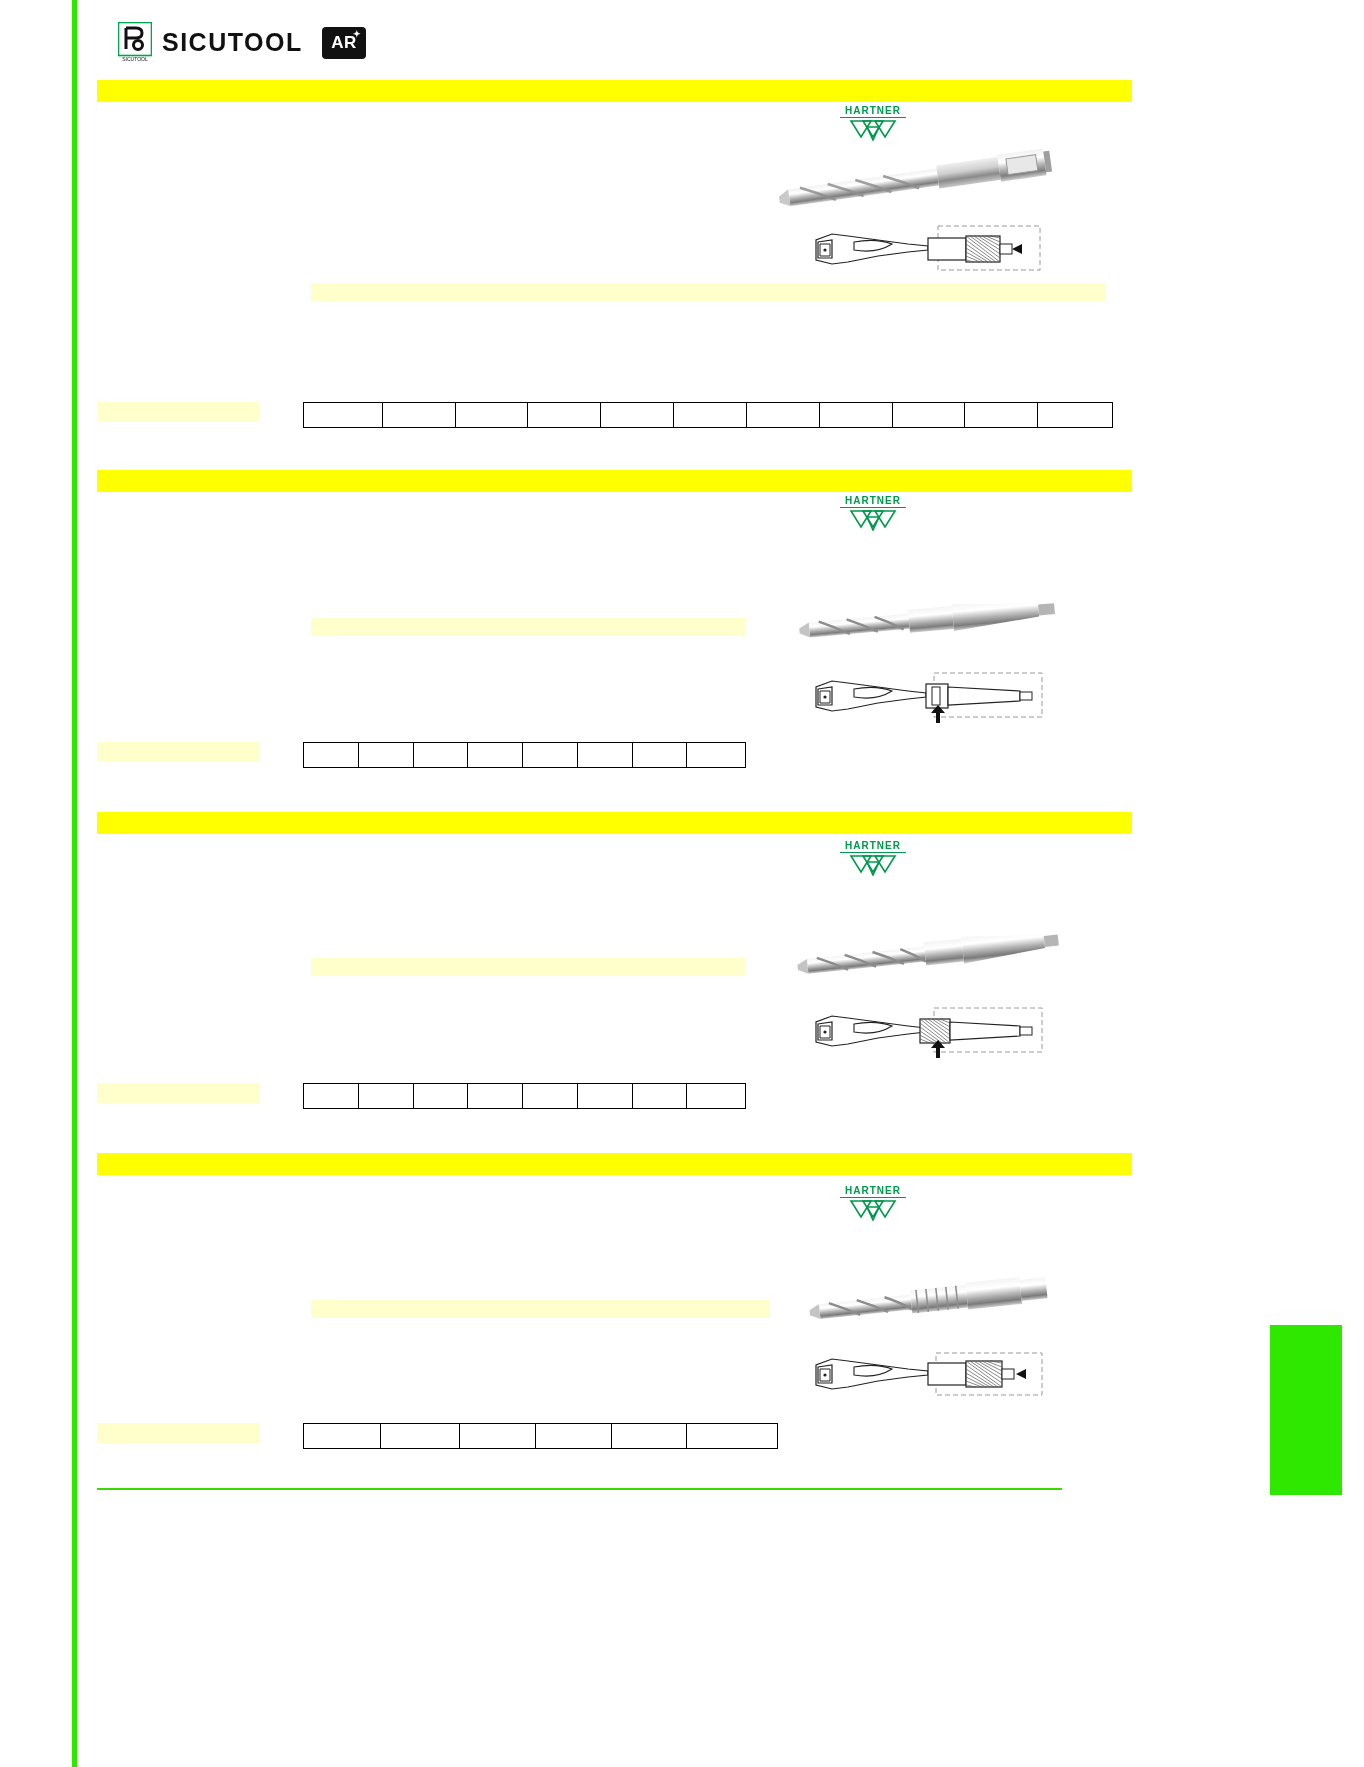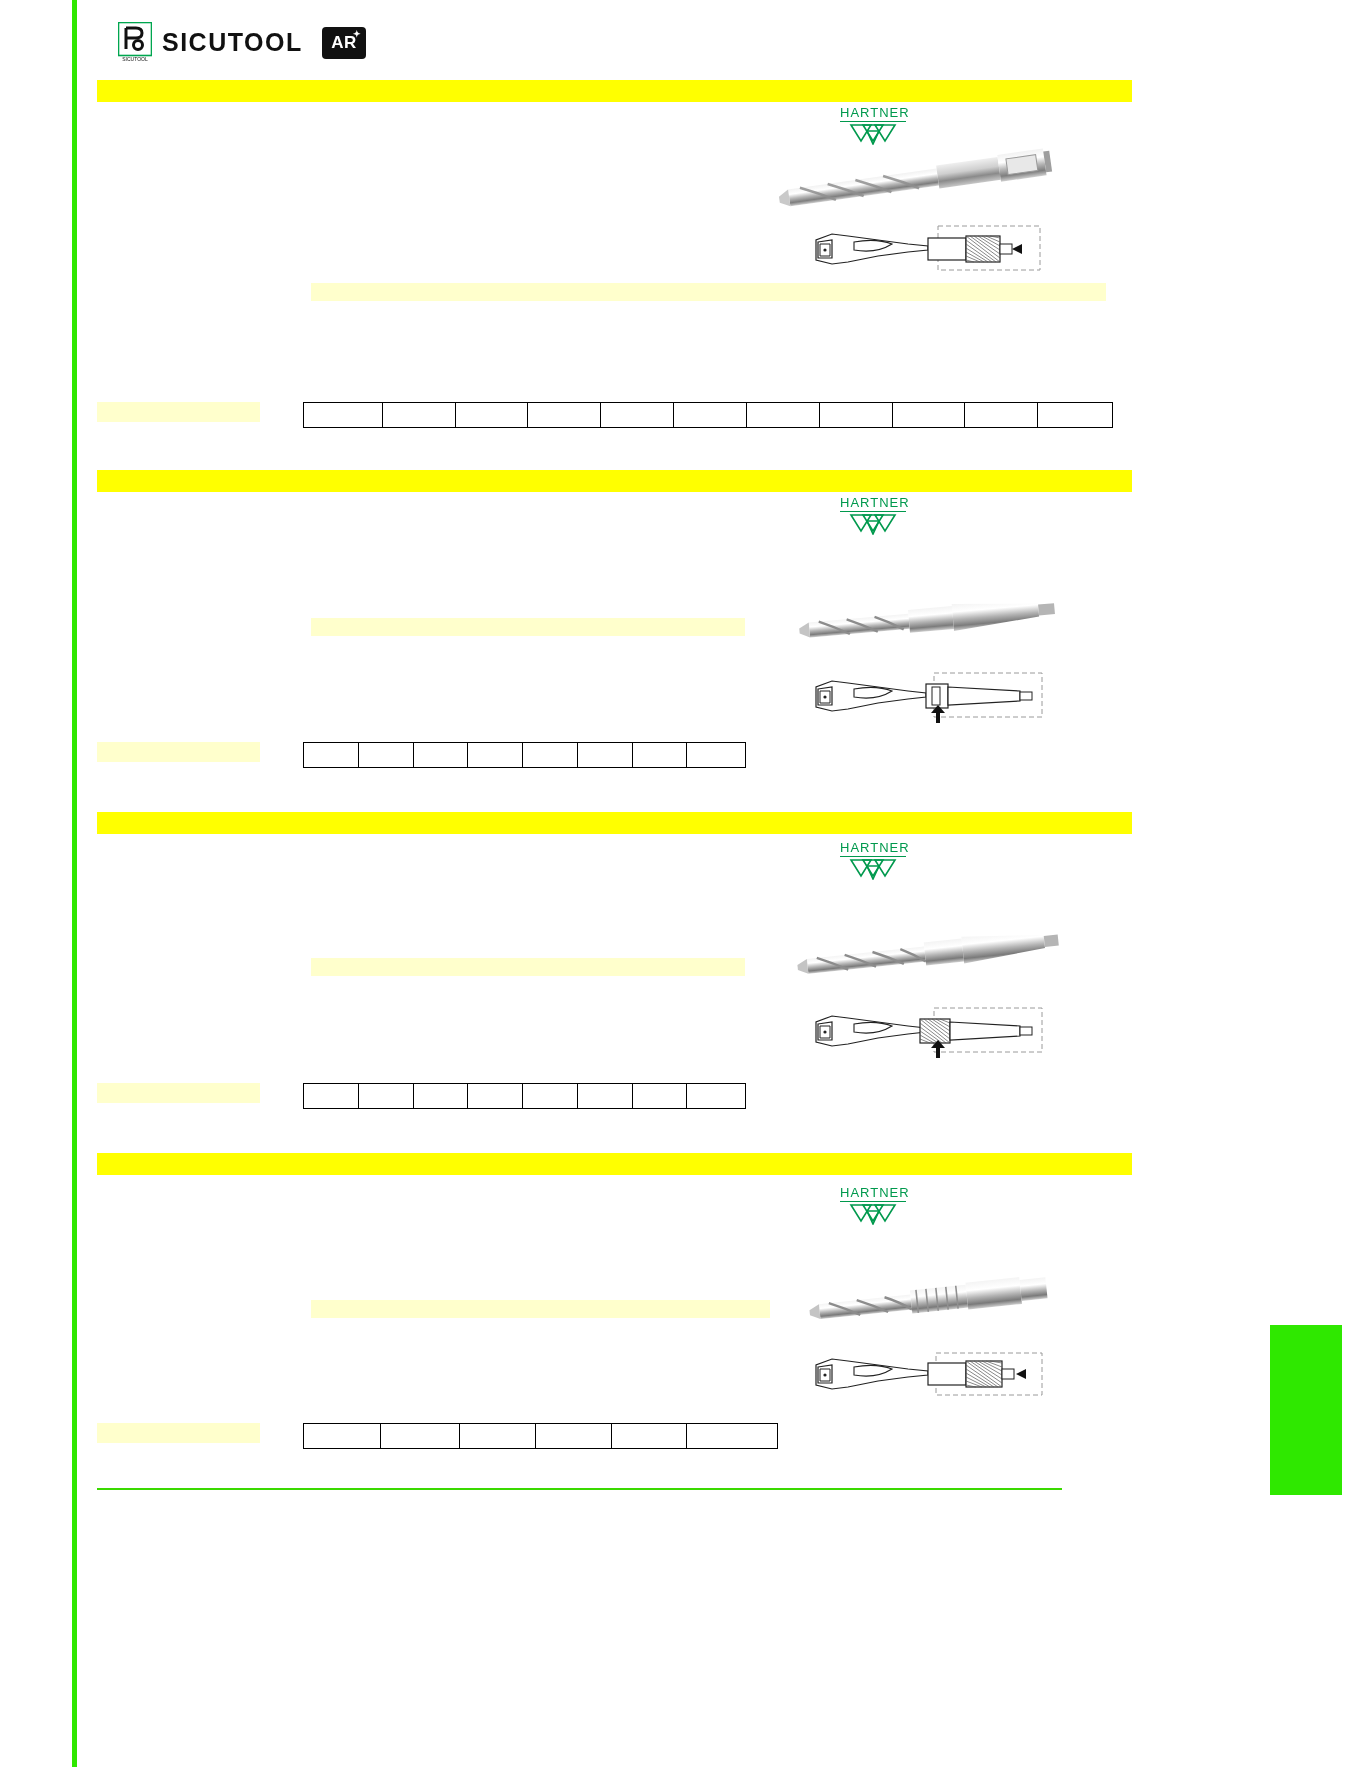--- a/index.html
+++ b/index.html
@@ -114,23 +114,23 @@
   }
 
   
   .hartner {
     position: absolute;
     width: 66px;
     text-align: center;
     color: #00a050;
   }
   .hartner .name {
-    font-size: 13px;
+    font-size: 10px;
     letter-spacing: 1px;
-    font-weight: normal;
+    font-weight: bold;
     color: #00994d;
     text-align: center;
   }
   .hartner .rule {
     border-bottom: 1px solid #00994d;
     margin: 1px 0 1px 0;
   }
   .hartner svg { display: block; margin: 0 auto; }
 
   

